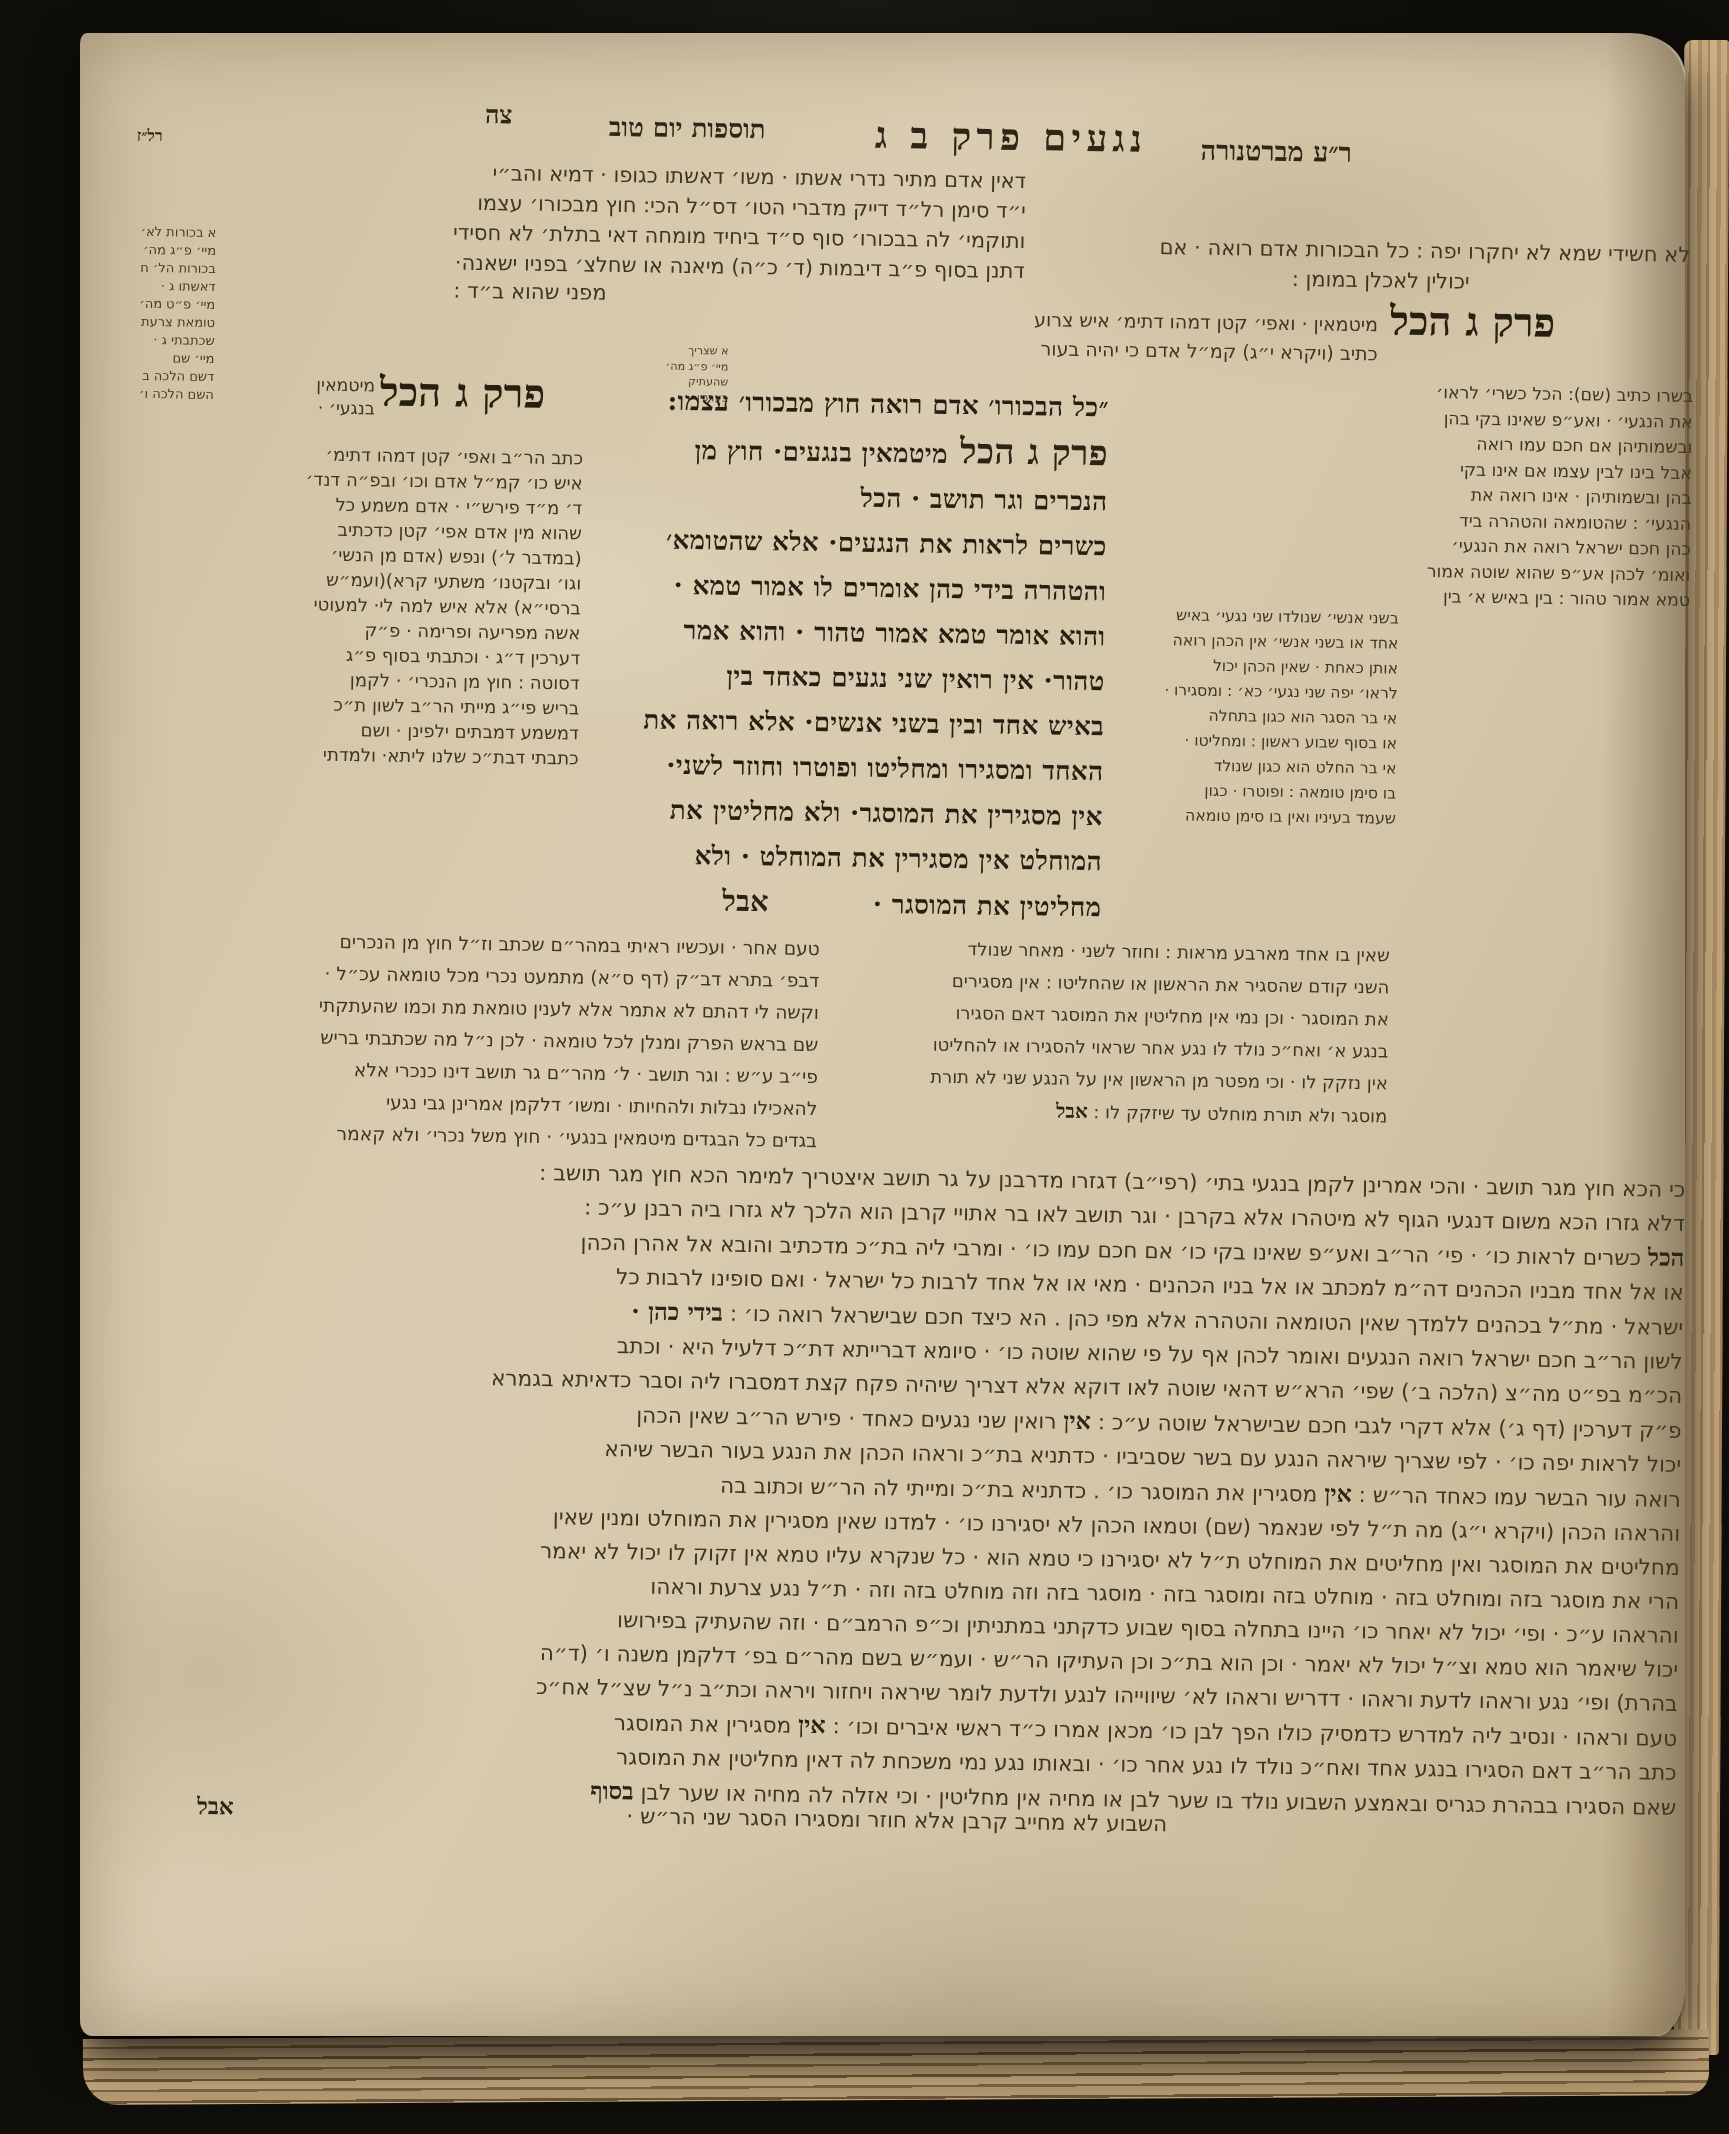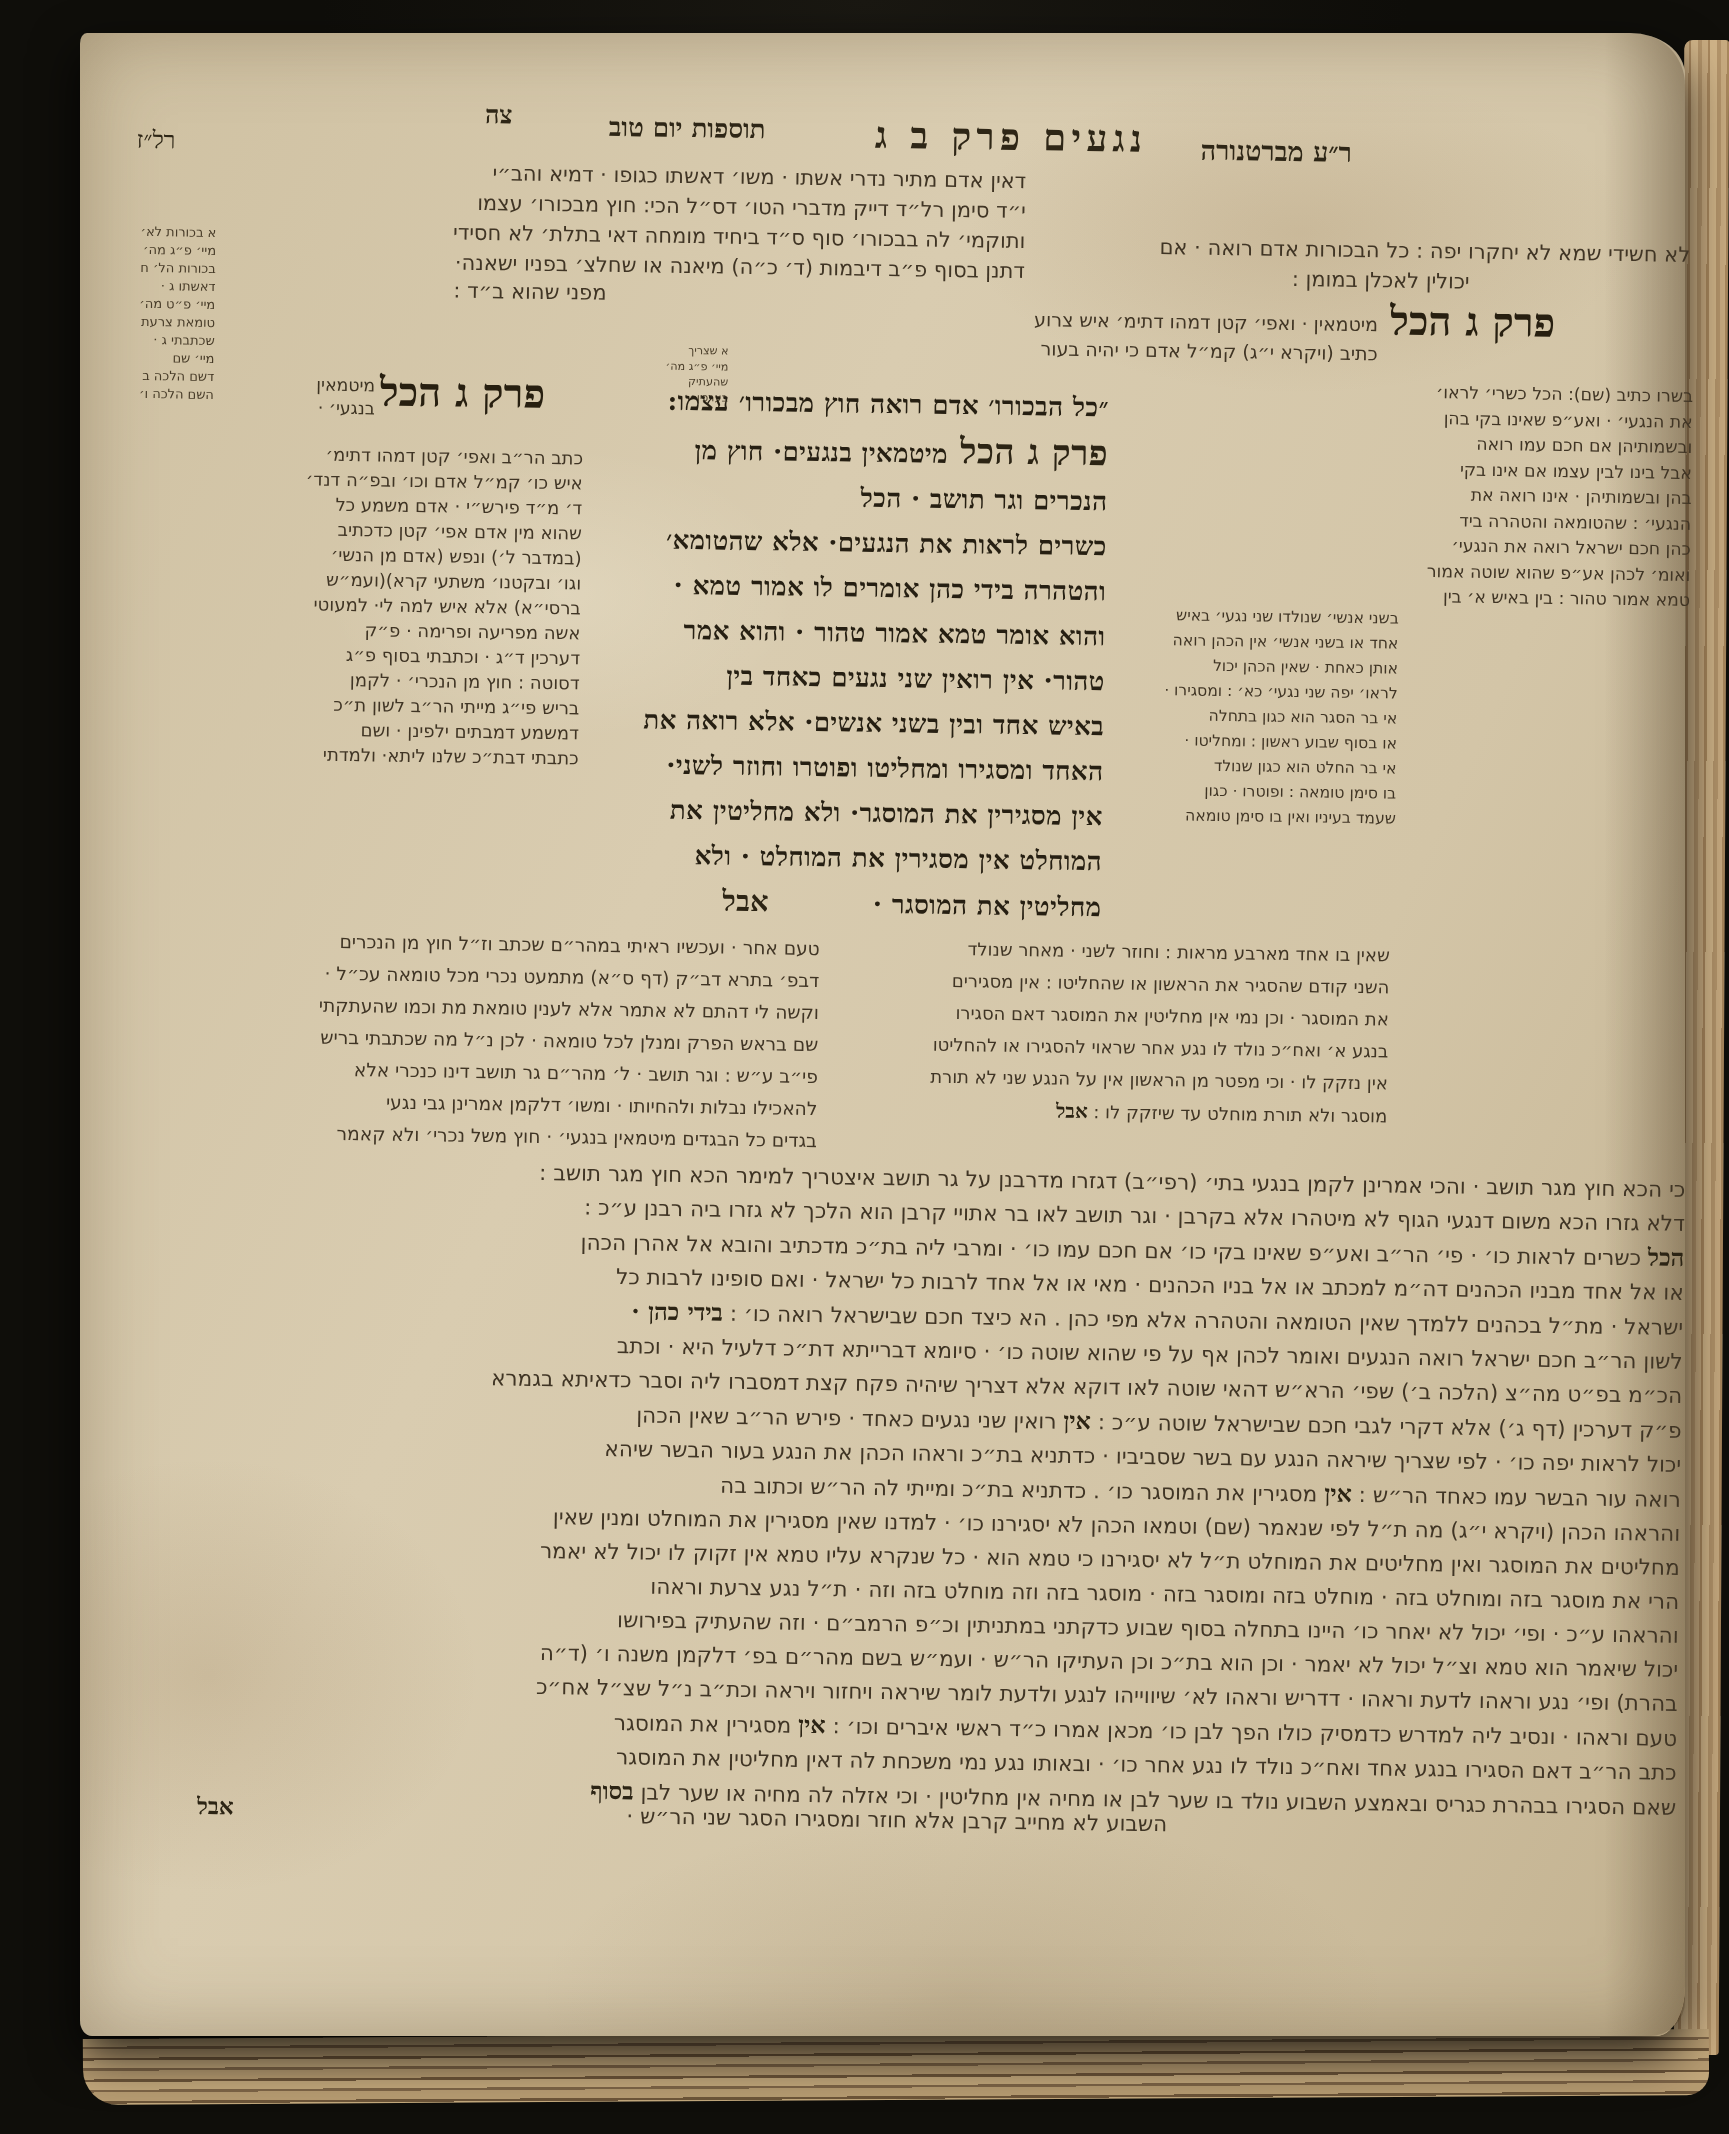--- a/index.html
+++ b/index.html
@@ -54,21 +54,21 @@
   <div class="bottom-edge"></div>
 
   <div class="page">
     <div class="gutter-shadow"></div>
     <div class="content">
 
       <div class="hdr serif" style="left:1109px;top:97px;font-size:27px;"><span>ר״ע מברטנורה</span></div>
       <div class="hdr serif" style="left:783px;top:80px;font-size:37px;letter-spacing:5.2px;"><span>נגעים פרק ב ג</span></div>
       <div class="hdr serif" style="left:517px;top:83px;font-size:26px;"><span>תוספות יום טוב</span></div>
       <div class="hdr serif" style="left:393px;top:73px;font-size:25px;font-weight:600;"><span>צה</span></div>
-      <div class="hdr serif" style="left:45px;top:104px;font-size:24px;font-weight:400;text-align:right;"><span>רל״ז</span></div>
+      <div class="hdr serif" style="left:45px;top:104px;font-size:16px;font-weight:700;text-align:right;"><span>רל״ז</span></div>
 
       <div class="blk comm lines" style="left:131px;top:131px;width:804px;font-size:21px;line-height:30px;">
           <div class="ln"><span>דאין אדם מתיר נדרי אשתו · משו׳ דאשתו כגופו · דמיא והב״י</span></div>
           <div class="ln"><span>י״ד סימן רל״ד דייק מדברי הטו׳ דס״ל הכי: חוץ מבכורו׳ עצמו</span></div>
           <div class="ln"><span>ותוקמי׳ לה בבכורו׳ סוף ס״ד ביחיד מומחה דאי בתלת׳ לא חסידי</span></div>
           <div class="ln"><span>דתנן בסוף פ״ב דיבמות (ד׳ כ״ה) מיאנה או שחלצ׳ בפניו ישאנה·</span></div>
         </div>
       <div class="blk comm" style="left:259px;top:252px;width:363px;font-size:21px;text-align:center;"><span>מפני שהוא ב״ד :</span></div>
 
       <div class="blk comm lines" style="left:852px;top:195px;width:748px;font-size:21px;line-height:30px;">

